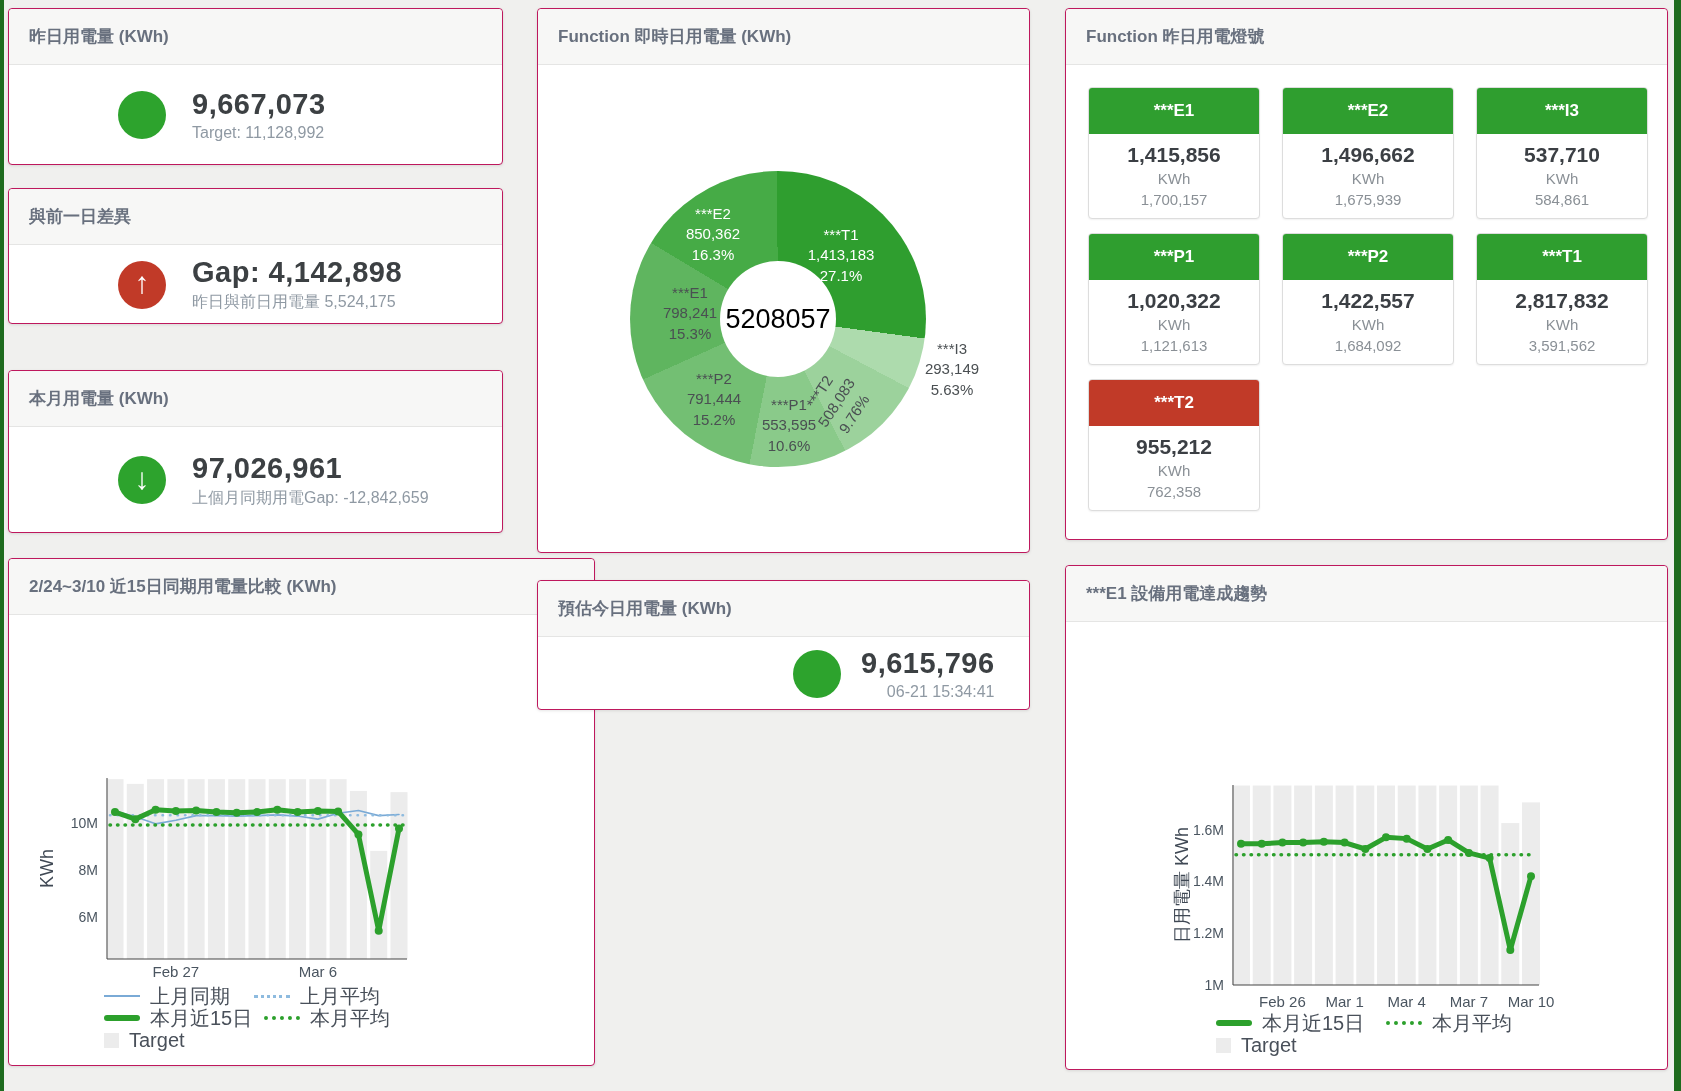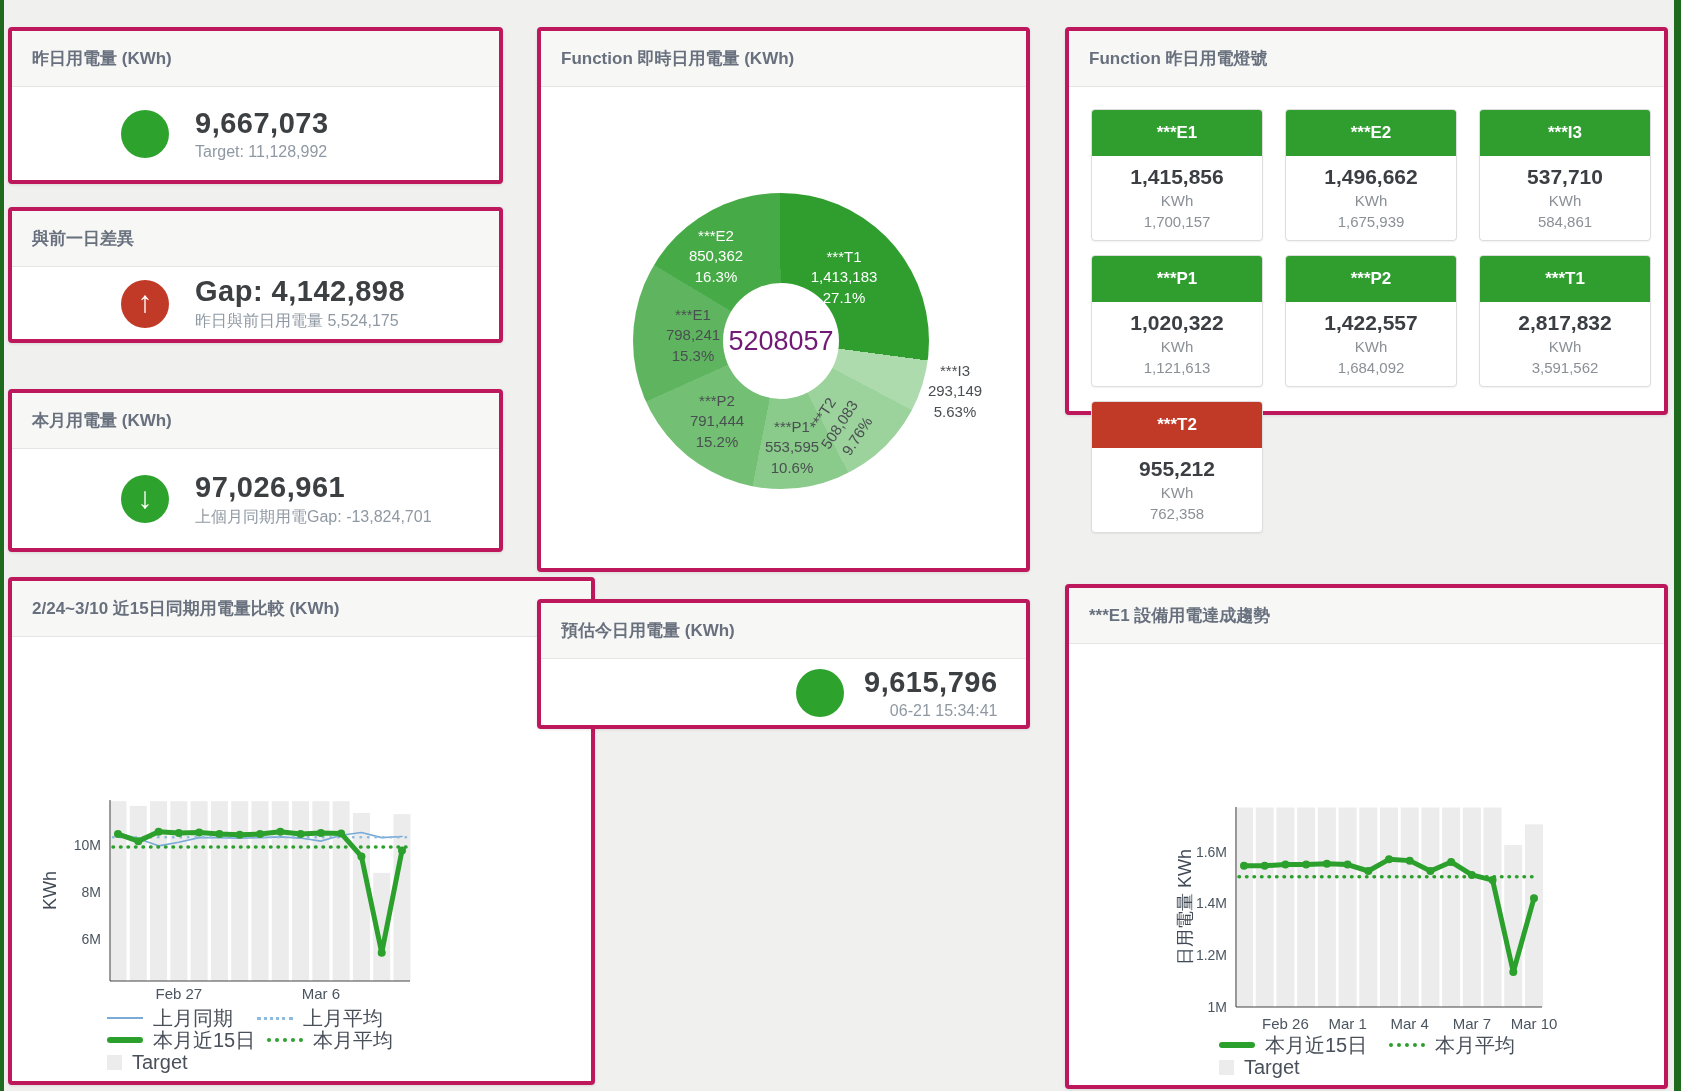--- a/index.html
+++ b/index.html
@@ -2,22 +2,22 @@
 <html><head>
 <meta charset="utf-8">
 <style>
   html,body{margin:0;padding:0;}
   body{width:1681px;height:1091px;overflow:hidden;background:#f0f0ee;
        font-family:"Liberation Sans","DejaVu Sans",sans-serif;color:#3c4043;}
   .page{position:relative;width:1681px;height:1091px;}
   .edge{position:absolute;top:0;height:100%;background:#1e6b1e;}
   .edge.left{left:0;width:4px;}
   .edge.right{right:0;width:7px;}
-  .panel{position:absolute;background:#fff;border:4px solid #be185d;border-radius:4px;
-         box-shadow:0 1px 3px rgba(0,0,0,.10);box-sizing:border-box;margin-top:19px;}
+  .panel{position:absolute;background:#fff;border:1px solid #be185d;border-radius:4px;
+         box-shadow:0 1px 3px rgba(0,0,0,.10);box-sizing:border-box;}
   .panel-header{height:55px;line-height:55px;padding:0 20px;background:#f7f7f6;
          border-bottom:1px solid #e5e5e4;border-radius:4px 4px 0 0;
          font-weight:bold;font-size:17px;color:#68707e;white-space:nowrap;overflow:hidden;}
   .panel-body{position:relative;height:calc(100% - 55px);}
   .stat-body{display:flex;align-items:center;gap:26px;height:calc(100% - 55px);box-sizing:border-box;}
   .pad150{padding-left:109px;}
   .pad255{padding-left:255px;align-items:center;}
   .circle{width:48px;height:48px;border-radius:50%;flex:0 0 auto;
           display:flex;align-items:center;justify-content:center;}
   .circle.green{background:#2da32d;}
@@ -35,21 +35,21 @@
   .tile-head.green{background:#2f9e2f;}
   .tile-head.red{background:#c13a28;}
   .tile-value{font-size:21px;font-weight:bold;color:#3b3f44;margin-top:9px;}
   .tile-unit{font-size:15px;color:#8a9096;margin-top:3px;}
   .tile-target{font-size:15px;color:#8a9096;margin-top:4px;margin-bottom:10px;}
   
   .donut{position:absolute;left:80px;top:150px;width:320px;height:320px;}
   .donut-ring{position:absolute;left:12px;top:12px;width:296px;height:296px;border-radius:50%;}
   .donut-hole{position:absolute;left:102px;top:102px;width:116px;height:116px;border-radius:50%;background:#fff;}
   .donut-center{position:absolute;left:160px;top:160px;transform:translate(-50%,-50%);
-        font-size:27px;color:#701a75;z-index:3;}
+        font-size:27px;color:#000000;z-index:3;}
   .slice-label{position:absolute;transform:translate(-50%,-50%);text-align:center;
         font-size:15px;line-height:1.35;color:#4a4f52;z-index:2;white-space:nowrap;}
   .slice-label.light{color:#fff;}
   
   .chart-svg{position:absolute;left:10px;}
   text.tick{font-size:14px;fill:#4a5560;}
   text.xlab{font-size:15px;fill:#4a5560;}
   text.ylab{font-size:18px;fill:#3f4854;}
   .legend{position:absolute;display:flex;flex-wrap:wrap;font-size:20px;color:#49505a;}
   .legend-item{display:flex;align-items:center;height:22px;cursor:pointer;}
@@ -92,21 +92,21 @@
   </div>
 
   <div class="panel" style="left:8px;top:370px;width:495px;height:163px">
     <div class="panel-header">本月用電量 (KWh)</div>
     <div class="stat-body pad150">
       <span class="circle green">
           <span class="arrow">↓</span>
         </span>
       <div class="stat-text">
         <div class="stat-value">97,026,961</div>
-        <div class="stat-sub">上個月同期用電Gap: -13,824,701</div>
+        <div class="stat-sub">上個月同期用電Gap: -12,842,659</div>
       </div>
     </div>
   </div>
 
   <div class="panel" style="left:8px;top:558px;width:587px;height:508px">
     <div class="panel-header">2/24~3/10 近15日同期用電量比較 (KWh)</div>
     <div class="panel-body">
       <svg id="compare-svg" class="chart-svg" style="top:150px" width="480" height="218">
           <rect x="87.5" y="14.175324675324674" width="17" height="179.82467532467533" fill="#ececec"></rect>
           <rect x="107.78571428571428" y="18.87662337662337" width="17" height="175.12337662337663" fill="#ececec"></rect>
@@ -224,21 +224,21 @@
     <div class="panel-header">預估今日用電量 (KWh)</div>
     <div class="stat-body pad255" style="gap:20px">
       <span class="circle green"></span>
       <div class="stat-text right">
         <div class="stat-value">9,615,796</div>
         <div class="stat-sub">06-21 15:34:41</div>
       </div>
     </div>
   </div>
 
-  <div class="panel" style="left:1065px;top:8px;width:603px;height:388px">
+  <div class="panel" style="left:1065px;top:8px;width:603px;height:532px">
     <div class="panel-header">Function 昨日用電燈號</div>
     <div class="tiles" id="tiles">
         <div class="tile">
           <div class="tile-head green">***E1</div>
           <div class="tile-value">1,415,856</div>
           <div class="tile-unit">KWh</div>
           <div class="tile-target">1,700,157</div>
         </div>
         <div class="tile">
           <div class="tile-head green">***E2</div>

